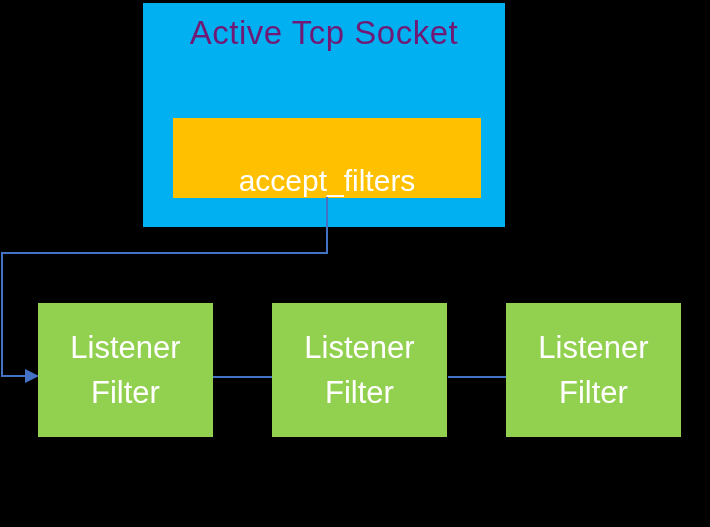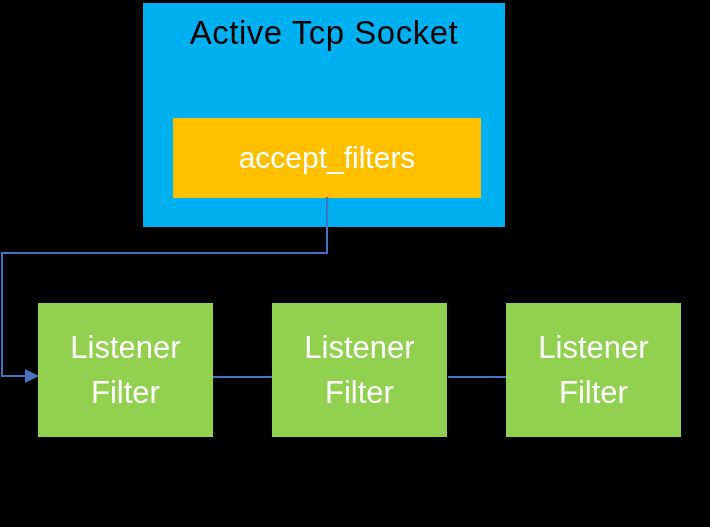--- a/index.html
+++ b/index.html
@@ -22,35 +22,35 @@
     width: 362px;
     height: 224px;
     background: #00B0F0;
   }
   .socket-title {
     position: absolute;
     top: 11px;
     left: 0;
     width: 100%;
     text-align: center;
-    color: #000000;
+    color: #701a75;
     font-size: 33px;
     font-weight: 300;
     letter-spacing: 0.5px;
     white-space: nowrap;
   }
   .accept-box {
     position: absolute;
     left: 30px;   
     top: 115px;   
     width: 308px;
     height: 80px;
     background: #FFC000;
     display: flex;
-    align-items: center;
+    align-items: flex-end;
     justify-content: center;
     color: #FFFFFF;
     font-size: 30px;
     font-weight: 300;
   }
   .filter-box {
     position: absolute;
     top: 303px;
     width: 175px;
     height: 134px;

